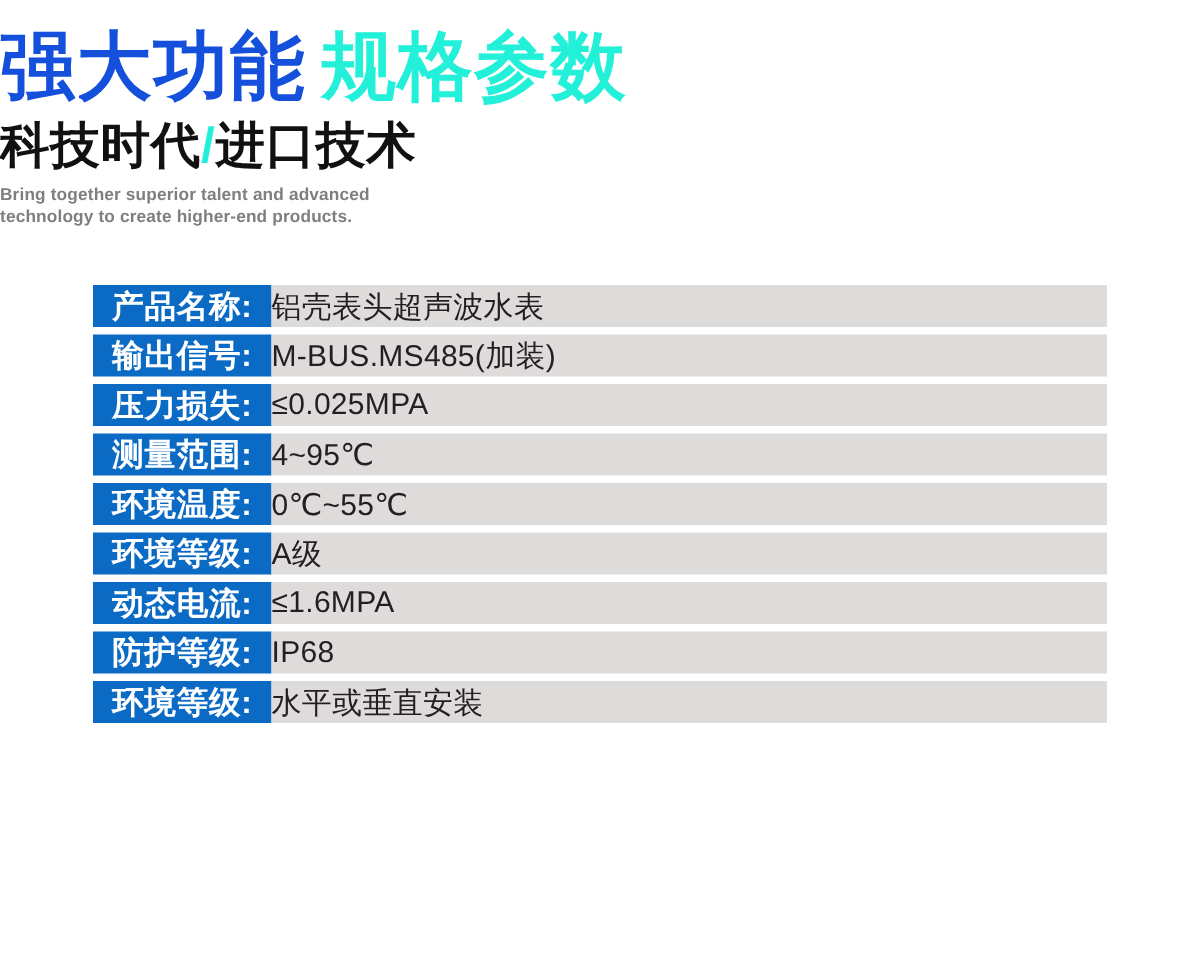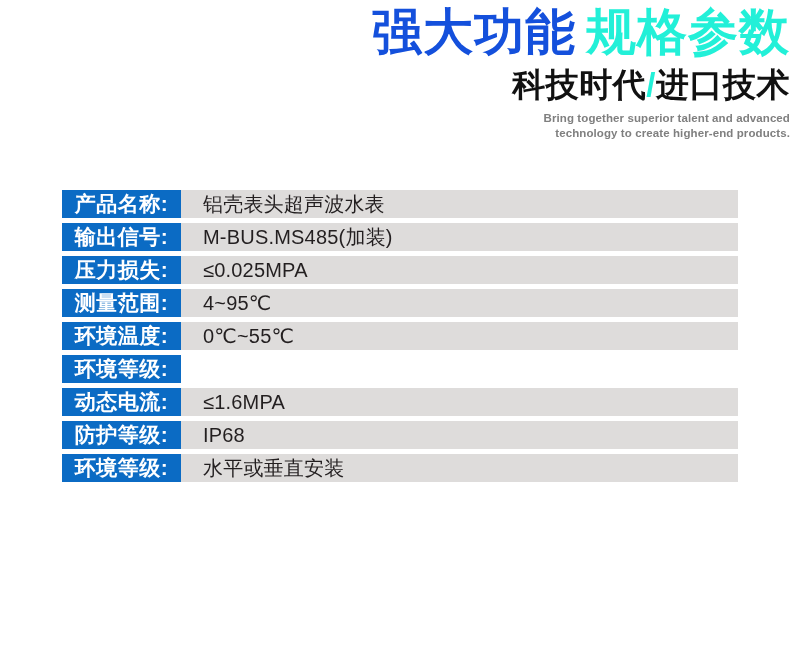--- a/index.html
+++ b/index.html
@@ -15,22 +15,22 @@
   }
 
   .page {
     position: relative;
     width: 790px;
     height: 650px;
   }
 
   
   .header {
-    padding-top: 4px;
-    text-align: right;
+    padding-top: 16px;
+    text-align: left;
   }
 
   .main-title {
     font-size: 50px;
     font-weight: bold;
     line-height: 1.12;
     letter-spacing: 1px;
     white-space: nowrap;
   }
   .title-primary {
@@ -99,21 +99,21 @@
     box-sizing: border-box;
   }
 
   .spec-value {
     flex: 1 1 auto;
     background: #dedcdb;
     color: #231f20;
     font-size: 20px;
     display: flex;
     align-items: center;
-    padding-left: 22px;
+    padding-left: 0;
     box-sizing: border-box;
     letter-spacing: 0.2px;
   }
 </style>
 </head>
 <body>
 
 <div class="page">
 
   <div class="header">
@@ -153,20 +153,21 @@
       <div class="spec-value">4~95℃</div>
     </div>
 
     <div class="spec-row">
       <div class="spec-label">环境温度:</div>
       <div class="spec-value">0℃~55℃</div>
     </div>
 
     <div class="spec-row">
       <div class="spec-label">环境等级:</div>
+      <div class="spec-value">A级</div>
     </div>
 
     <div class="spec-row">
       <div class="spec-label">动态电流:</div>
       <div class="spec-value">≤1.6MPA</div>
     </div>
 
     <div class="spec-row">
       <div class="spec-label">防护等级:</div>
       <div class="spec-value">IP68</div>

